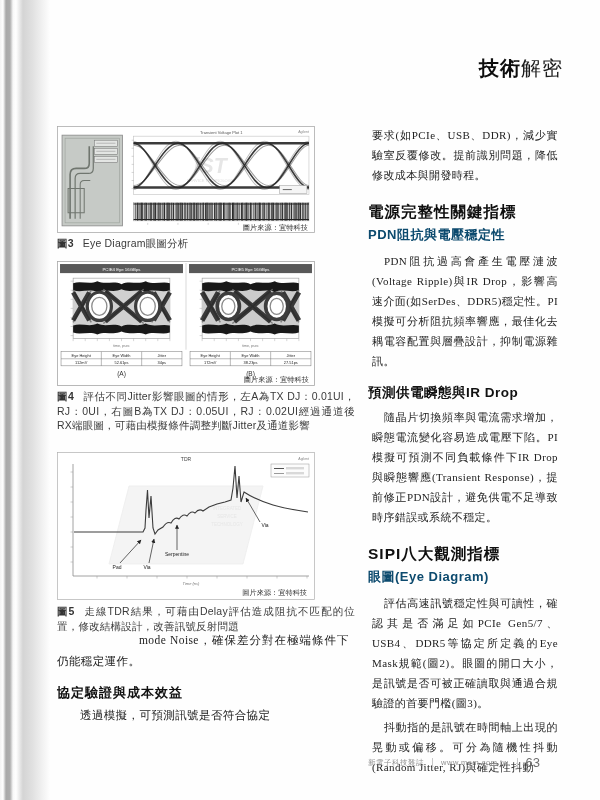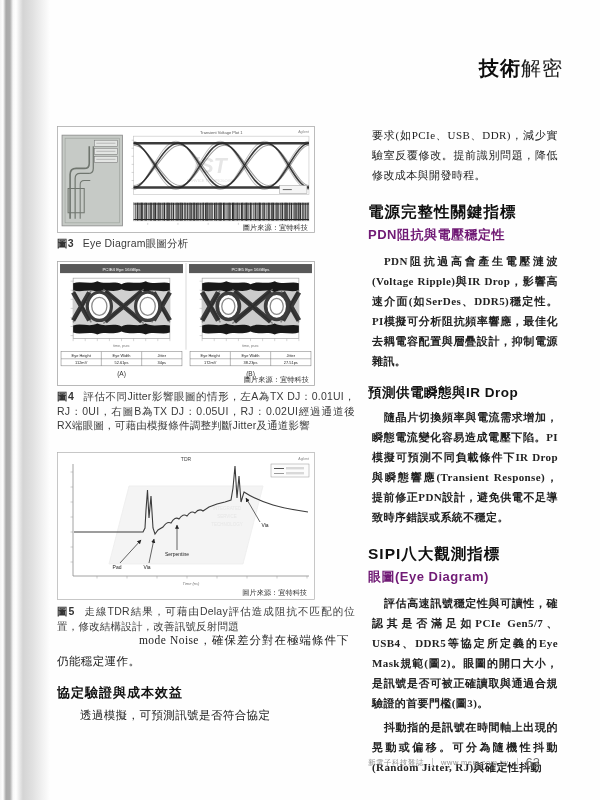--- a/index.html
+++ b/index.html
@@ -20,23 +20,23 @@
   .figcap .lab{margin-right:9px;font-weight:bold;color:#333;}
   
   .lefttext{position:absolute;left:57px;top:630px;width:292px;}
   .lefttext p{margin:0;font-size:11.5px;line-height:21px;text-align:justify;letter-spacing:0.4px;color:#222;}
   .lefttext .cont{text-indent:82px;}
   .lefttext h4{margin:12px 0 3px 0;font-family:"Liberation Sans",sans-serif;font-size:13px;color:#111;letter-spacing:1px;}
   .lefttext .ind{text-indent:23px;}
   
   .rightcol{position:absolute;left:368px;top:121px;width:194px;}
   .rightcol p{margin:4px;font-size:11px;line-height:20px;text-align:justify;letter-spacing:0.4px;color:#222;}
-  .rightcol p.ind{text-indent:12px;font-weight:bold;}
+  .rightcol p.ind{text-indent:12px;}
   .h-big{margin:17px 0 1px 0;font-family:"Liberation Sans",sans-serif;font-weight:bold;font-size:15.5px;color:#0f0f0f;letter-spacing:1px;white-space:nowrap;}
-  .h-sub{margin:3px 0 7px 0;font-family:"Liberation Sans",sans-serif;font-weight:bold;font-size:13px;color:#701a75;letter-spacing:0.5px;white-space:nowrap;}
+  .h-sub{margin:3px 0 7px 0;font-family:"Liberation Sans",sans-serif;font-weight:bold;font-size:13px;color:#0c4a6e;letter-spacing:0.5px;white-space:nowrap;}
   .h-mid{margin:13px 0 5px 0;font-family:"Liberation Sans",sans-serif;font-weight:bold;font-size:13.5px;color:#111;letter-spacing:0.5px;white-space:nowrap;}
   
   .footer{position:absolute;top:755px;right:60px;display:flex;align-items:center;gap:8px;font-family:"Liberation Sans",sans-serif;}
   .footer .small{font-size:7.5px;color:#8f8f8f;letter-spacing:0.5px;}
   .footer .div{width:1px;height:10px;background:#c9c9c9;}
   .footer .pagenum{font-size:13px;color:#6e6e6e;}
   svg text{font-family:"Liberation Sans",sans-serif;}
 </style>
 </head>
 <body>

